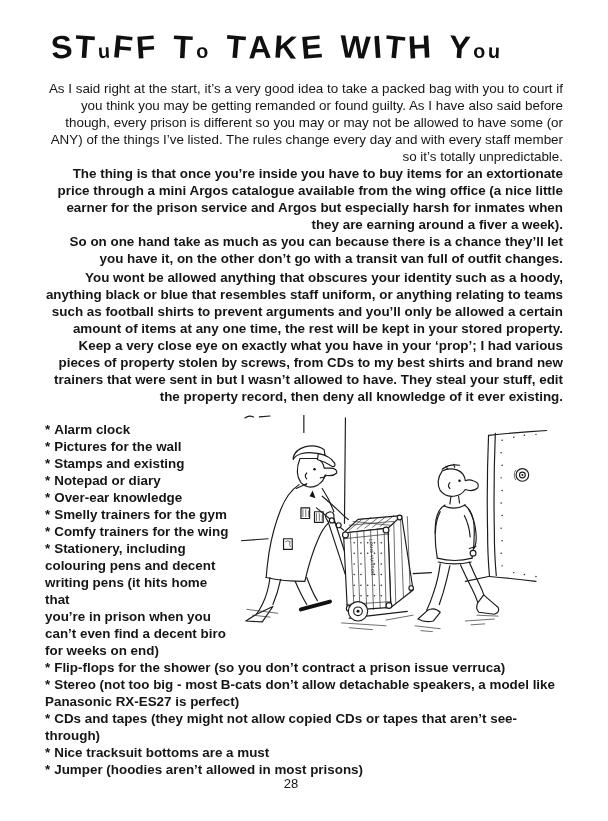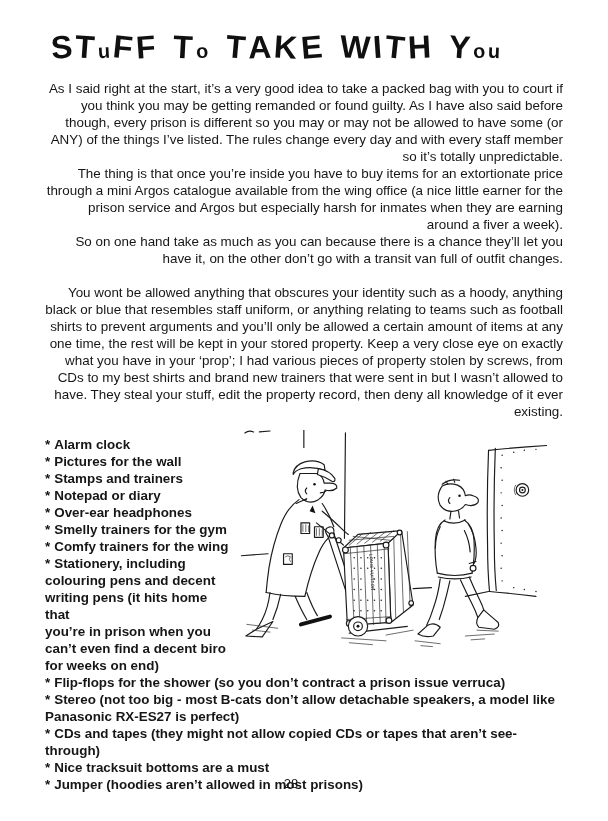--- a/index.html
+++ b/index.html
@@ -12,22 +12,22 @@
   
   .title{
     margin:4px 0 10px 6px;font-weight:bold;font-size:32px;line-height:38px;
     color:#101010;white-space:nowrap;
   }
   .title .word{display:inline-block;margin-right:15px;}
   .title .ch{display:inline-block;margin-right:3px;}
   .title .ch.small{font-size:0.62em;}
   
   .body-text p{margin:0;font-size:13.4px;line-height:17px;text-align:right;}
-  .body-text p.indent{text-indent:15px;}
-  .body-text p.gap{margin-top:17px;}
+  .body-text p.indent{text-indent:15px;font-weight:bold;}
+  .body-text p.gap{margin-top:2px;}
   
   .list-block{margin-top:16px;font-size:13.4px;line-height:17px;font-weight:bold;}
   .illustration{
     float:right;width:322px;height:235px;margin:-6px 0 2px 8px;
   }
   .li{white-space:normal;}
   .li .mk{display:inline-block;margin-right:4px;}
   .page-number{
     position:absolute;left:4px;right:30px;top:776px;text-align:center;
     font-size:13px;color:#161616;
@@ -165,23 +165,23 @@
           <path class="dots" d="M282 23h.1M293 21h.1M305 20h.1M282 163h.1M293 165h.1M305 167h.1"></path>
           <circle class="fw" cx="291" cy="62" r="6.5"></circle>
           <circle class="ln" cx="291" cy="62" r="3"></circle>
           <circle cx="291" cy="62" r="1" fill="#111"></circle>
           <path class="thin" d="M284 57 Q281 62 284 67"></path>
         </g>
       </svg>
 
       <div class="li"><span class="mk">*</span><span>Alarm clock</span></div>
       <div class="li"><span class="mk">*</span><span>Pictures for the wall</span></div>
-      <div class="li"><span class="mk">*</span><span>Stamps and trainers</span></div>
+      <div class="li"><span class="mk">*</span><span>Stamps and existing</span></div>
       <div class="li"><span class="mk">*</span><span>Notepad or diary</span></div>
-      <div class="li"><span class="mk">*</span><span>Over-ear headphones</span></div>
+      <div class="li"><span class="mk">*</span><span>Over-ear knowledge</span></div>
       <div class="li"><span class="mk">*</span><span>Smelly trainers for the gym</span></div>
       <div class="li"><span class="mk">*</span><span>Comfy trainers for the wing</span></div>
       <div class="li"><span class="mk">*</span><span>Stationery, including</span></div>
       <div class="li"><span>colouring pens and decent</span></div>
       <div class="li"><span>writing pens (it hits home that</span></div>
       <div class="li"><span>you’re in prison when you</span></div>
       <div class="li"><span>can’t even find a decent biro</span></div>
       <div class="li"><span>for weeks on end)</span></div>
 
       <div class="li"><span class="mk">*</span><span>Flip-flops for the shower (so you don’t contract a prison issue verruca)</span></div>

